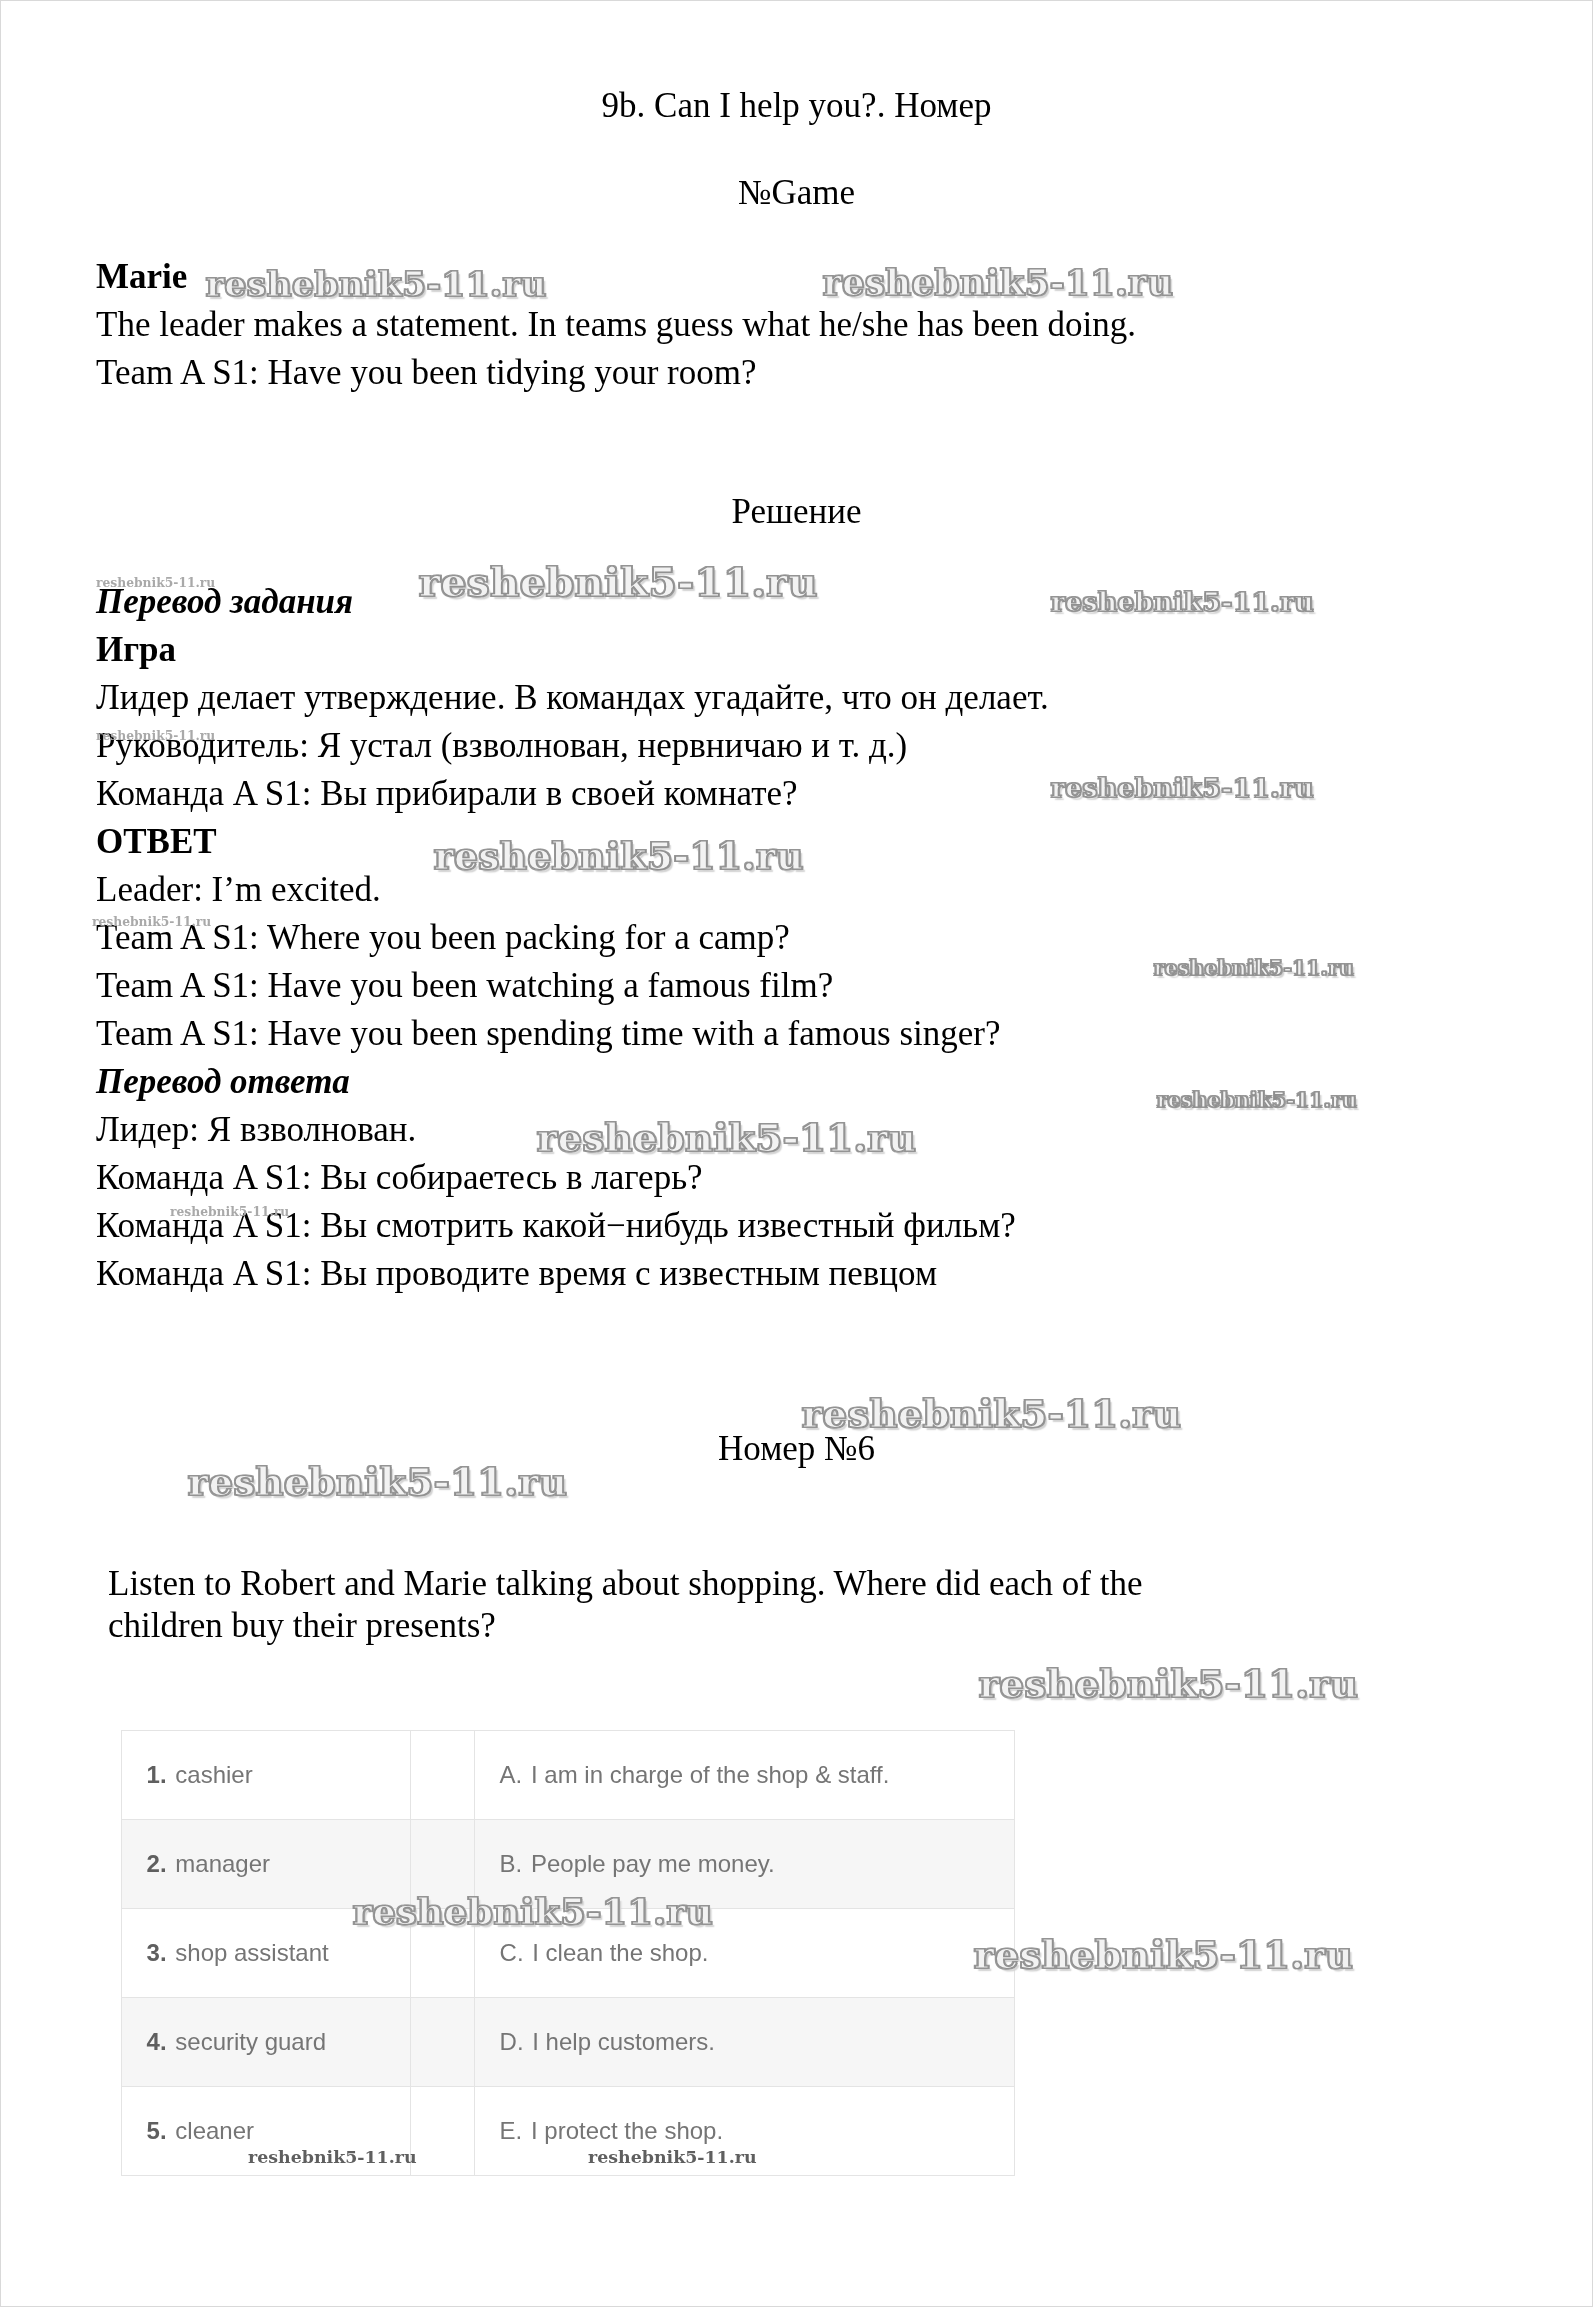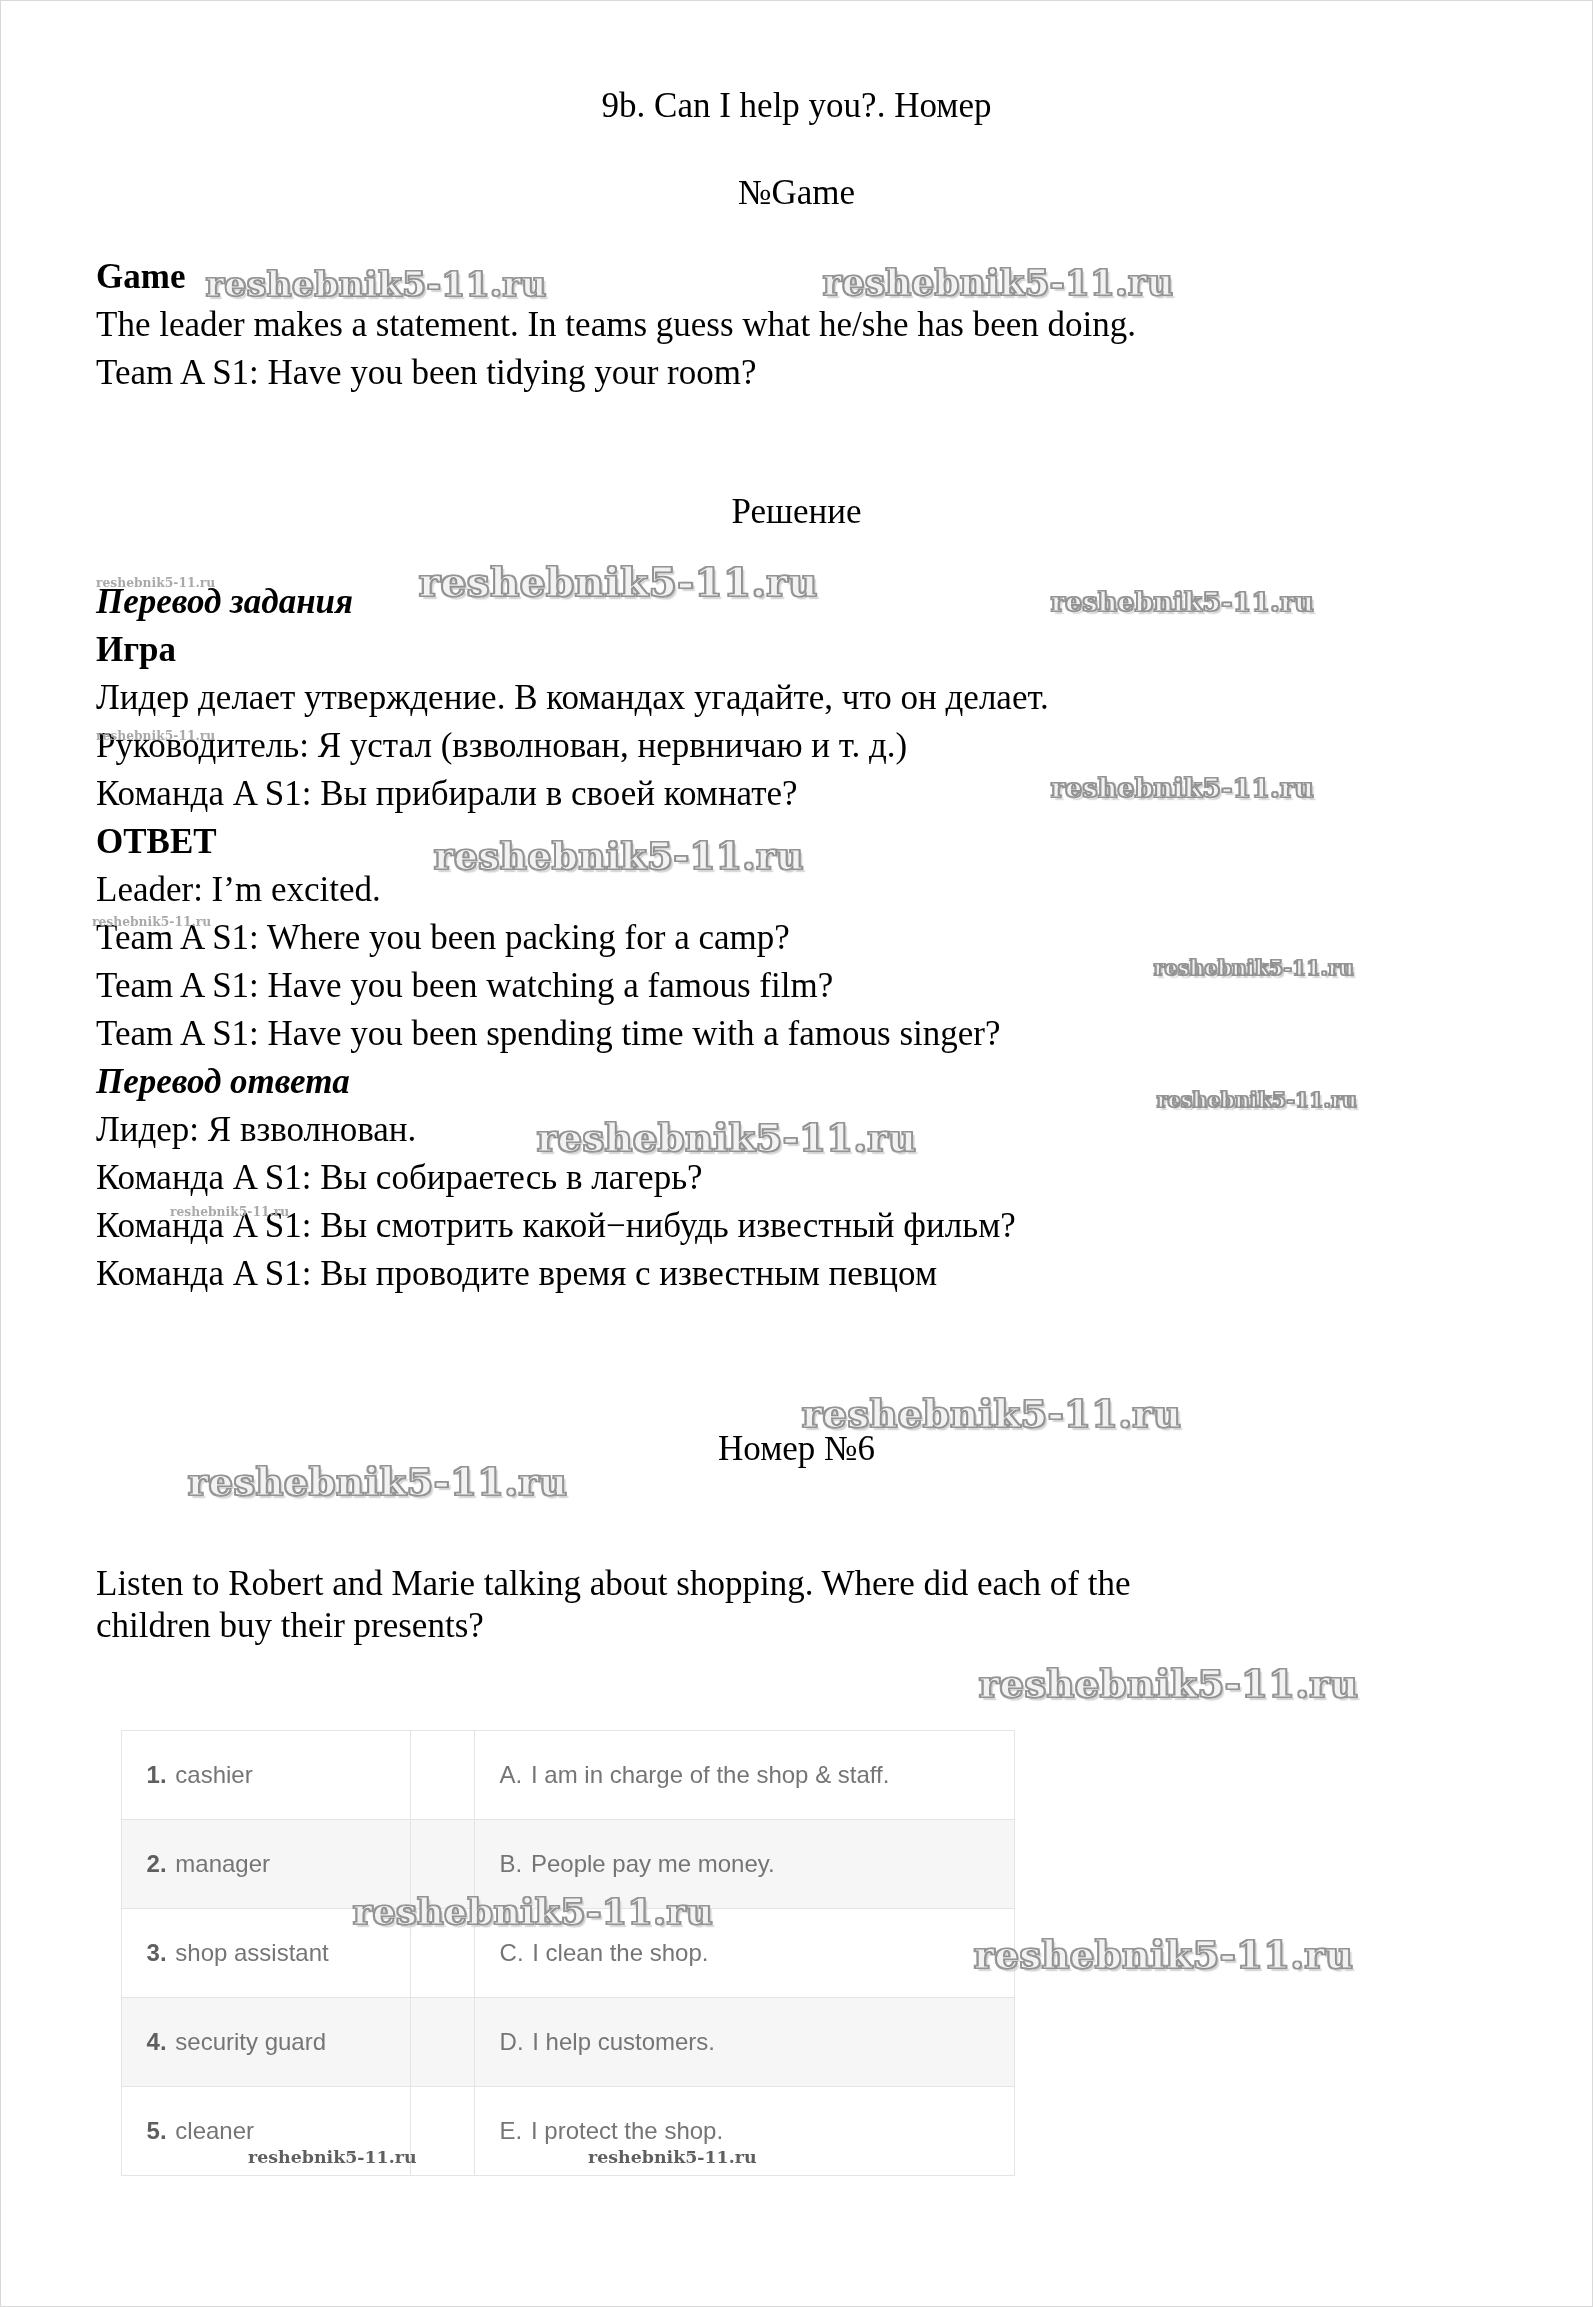--- a/index.html
+++ b/index.html
@@ -14,21 +14,21 @@
     box-sizing:border-box;
     border:1.4px solid #d9d9d9;
   }
   .abs { position:absolute; }
   .centered { left:0; width:100%; text-align:center; }
   .line { font-size:35px; line-height:48px; white-space:nowrap; }
   .b  { font-weight:700; }
   .bi { font-weight:700; font-style:italic; }
   .txtblock { left:95px; }
 
-  .listen .line { white-space:nowrap; line-height:42px; }
+  .listen .line { white-space:nowrap; line-height:42px;margin-left:12px; }
 
   
   .wm {
     position:absolute;
     font-family:"DejaVu Serif", serif;
     font-weight:700;
     color:#f2f2f2;
     -webkit-text-stroke:1.2px #8f8f8f;
     text-shadow:
       -1.4px -1.4px 0 #9a9a9a,
@@ -86,21 +86,21 @@
 </style>
 </head>
 <body>
 
 <div class="page">
 
   <div class="abs centered line" style="top:81px">9b. Can I help you?. Номер</div>
   <div class="abs centered line" style="top:168px">№Game</div>
 
   <div class="abs txtblock" style="top:252px">
-    <div class="line b">Game</div>
+    <div class="line b">Marie</div>
     <div class="line">The leader makes a statement. In teams guess what he/she has been doing.</div>
     <div class="line">Team A S1: Have you been tidying your room?</div>
   </div>
 
   <div class="abs centered line" style="top:487px">Решение</div>
 
   <div class="abs txtblock" style="top:577px">
     <div class="line bi">Перевод задания</div>
     <div class="line b">Игра</div>
     <div class="line">Лидер делает утверждение. В командах угадайте, что он делает.</div>

